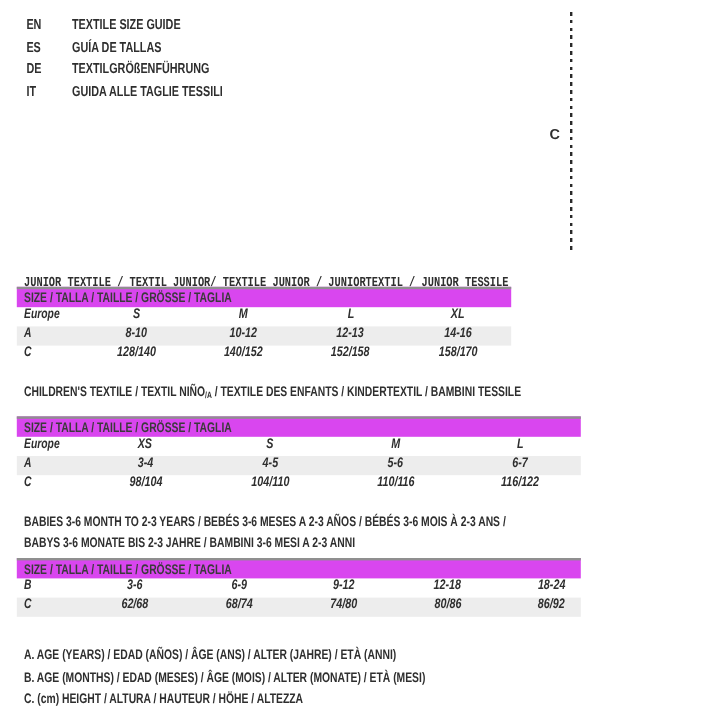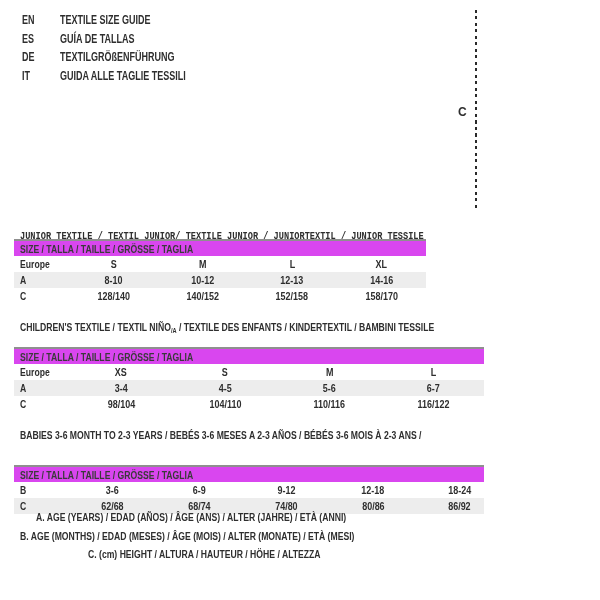--- a/index.html
+++ b/index.html
@@ -25,27 +25,27 @@
   .fig-svg{position:absolute;left:32px;top:2px;}
 
   
   .heading{position:absolute;left:20px;font-size:11.5px;line-height:18px;}
   .subscript{font-size:7.5px;vertical-align:-2px;}
 
   
   .size-table{position:absolute;left:14px;font-size:11.5px;}
   .thead{height:15px;background:#d946ef;border-top:2px solid #8f8f8f;
     display:flex;align-items:center;padding-left:6px;color:#3a3a3a;}
-  .trow{display:flex;align-items:center;height:16px;}
+  .trow{display:flex;height:16px;font-style:italic;}
   .trow.stripe{background:#ededed;}
   .rlabel{flex:0 0 49px;padding-left:6px;}
   .cell{flex:1;text-align:center;}
 
   
-  .footnotes{position:absolute;left:20px;top:508px;font-size:11.5px;line-height:18.5px;text-align:center;}
+  .footnotes{position:absolute;left:20px;top:537px;font-size:11.5px;line-height:18.5px;}
 </style>
 </head>
 <body>
 
 <div class="sheet">
 
   <div class="lang-list">
     <div class="lang-row">
       <span class="lang-code"><span class="cond">EN</span></span>
       <span><span class="cond">TEXTILE SIZE GUIDE</span></span>
@@ -172,20 +172,21 @@
       <span class="cell"><span class="condc">98/104</span></span>
       <span class="cell"><span class="condc">104/110</span></span>
       <span class="cell"><span class="condc">110/116</span></span>
       <span class="cell"><span class="condc">116/122</span></span>
       <span class="cell"><span class="condc">122/128</span></span>
     </div>
   </div>
 
   <div class="heading" style="top:426px;">
     <div><span class="cond">BABIES 3-6 MONTH TO 2-3 YEARS / BEBÉS 3-6 MESES A 2-3 AÑOS / BÉBÉS 3-6 MOIS À 2-3 ANS /</span></div>
+    <div><span class="cond">BABYS 3-6 MONATE BIS 2-3 JAHRE / BAMBINI 3-6 MESI A 2-3 ANNI</span></div>
   </div>
   <div class="size-table" style="top:465px;width:576px;">
     <div class="thead">
       <span class="cond">SIZE / TALLA / TAILLE / GRÖSSE / TAGLIA</span>
     </div>
     <div class="trow">
       <span class="rlabel"><span class="cond">B</span></span>
       <span class="cell"><span class="condc">3-6</span></span>
       <span class="cell"><span class="condc">6-9</span></span>
       <span class="cell"><span class="condc">9-12</span></span>

